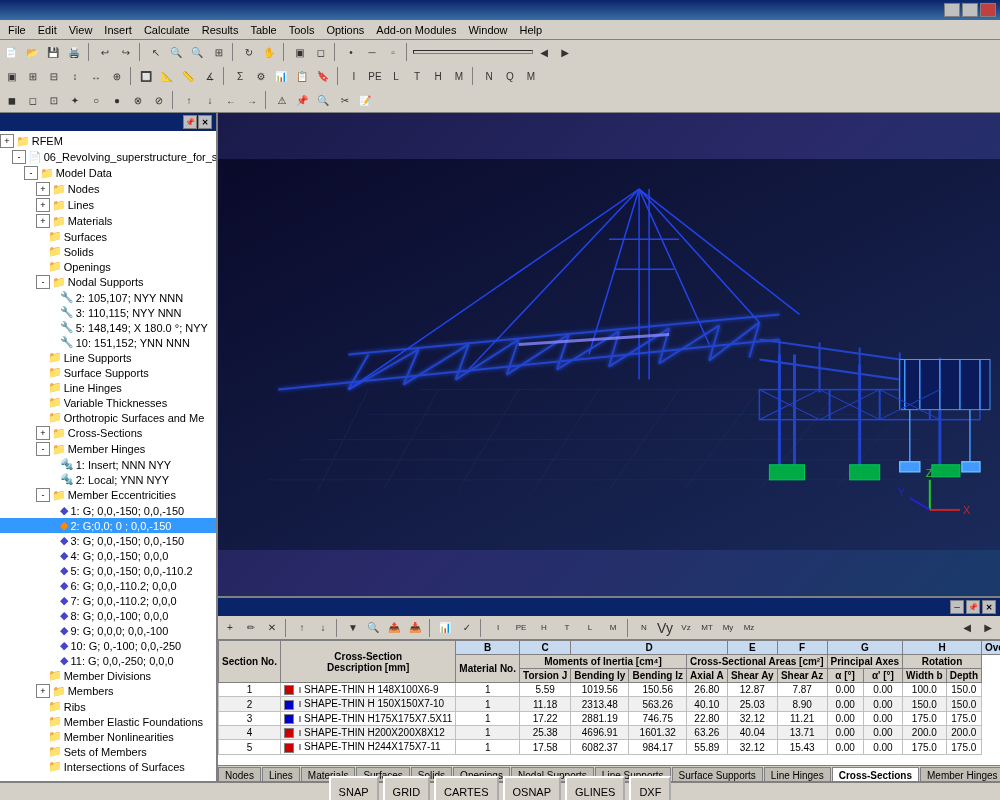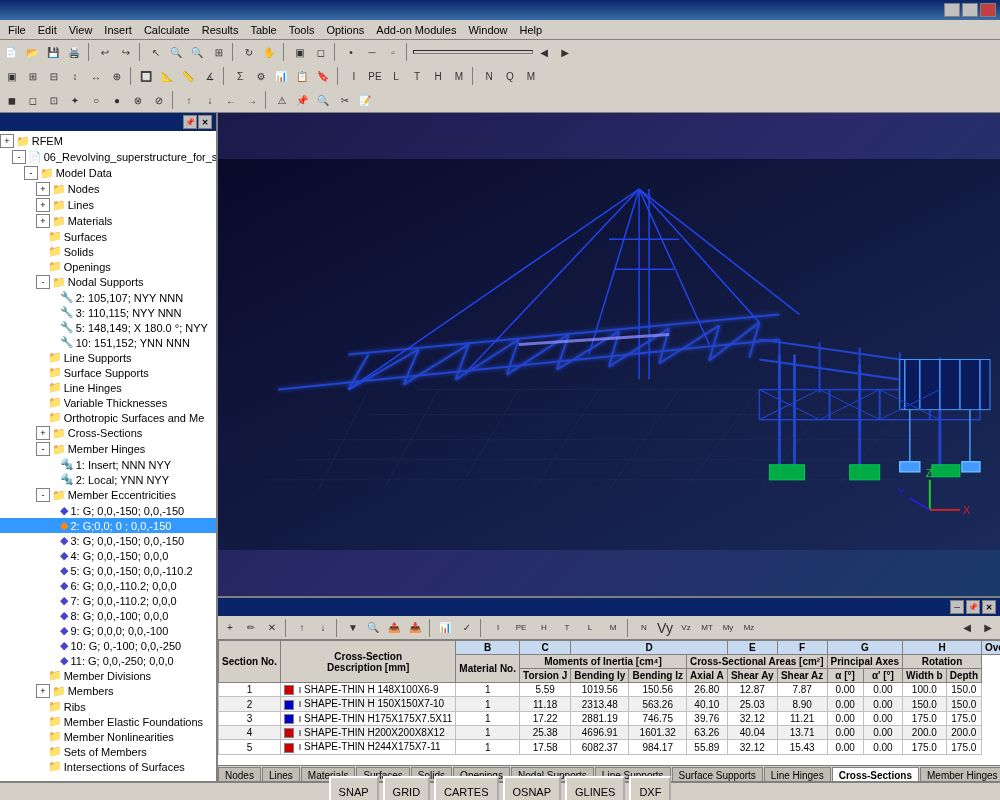--- a/index.html
+++ b/index.html
@@ -1027,21 +1027,21 @@
               <tr>
     <td>3</td>
     <td style="text-align:center;">
       <span style="display:inline-block;width:10px;height:10px;background:#0000cc;border:1px solid #808080;margin-right:2px;vertical-align:middle;"></span>
       <span style="font-size:9px;">I</span> SHAPE-THIN H175X175X7.5X11
     </td>
     <td>1</td>
     <td>17.22</td>
     <td>2881.19</td>
     <td>746.75</td>
-    <td>39.76</td>
+    <td>22.80</td>
     <td>32.12</td>
     <td>11.21</td>
     <td>0.00</td>
     <td>0.00</td>
     <td>175.0</td>
     <td>175.0</td>
   </tr>
               <tr>
     <td>4</td>
     <td style="text-align:left;">

